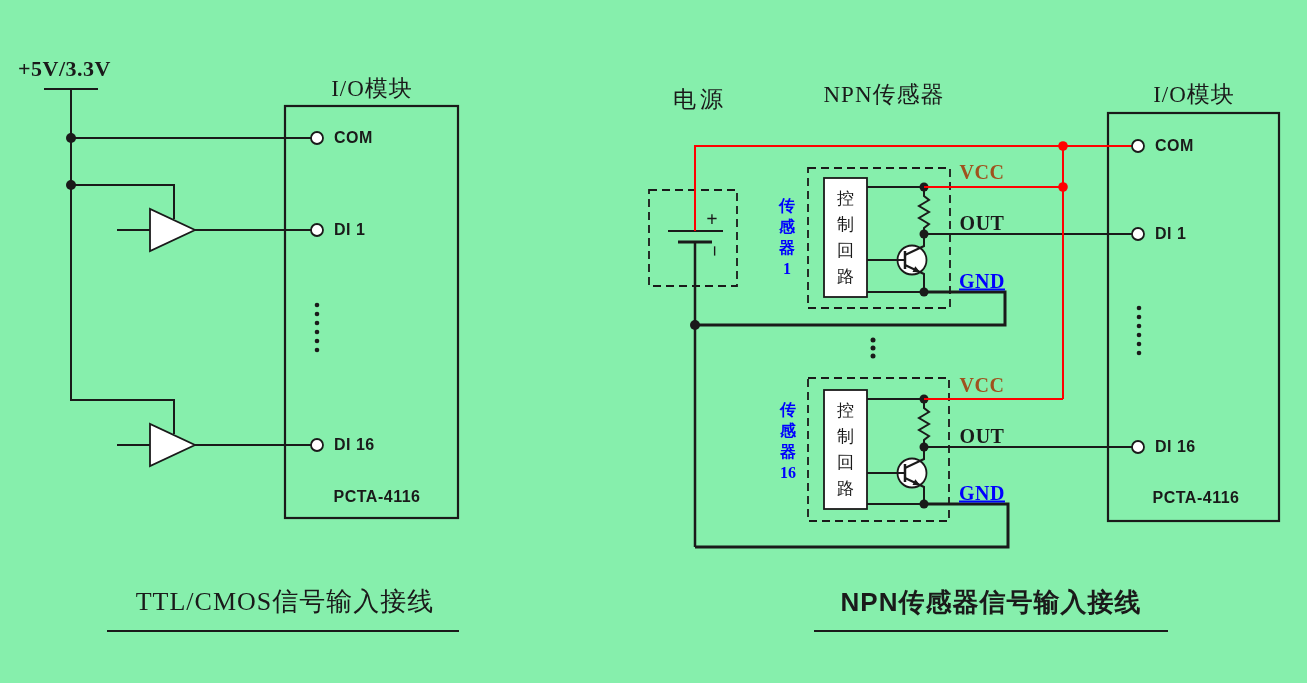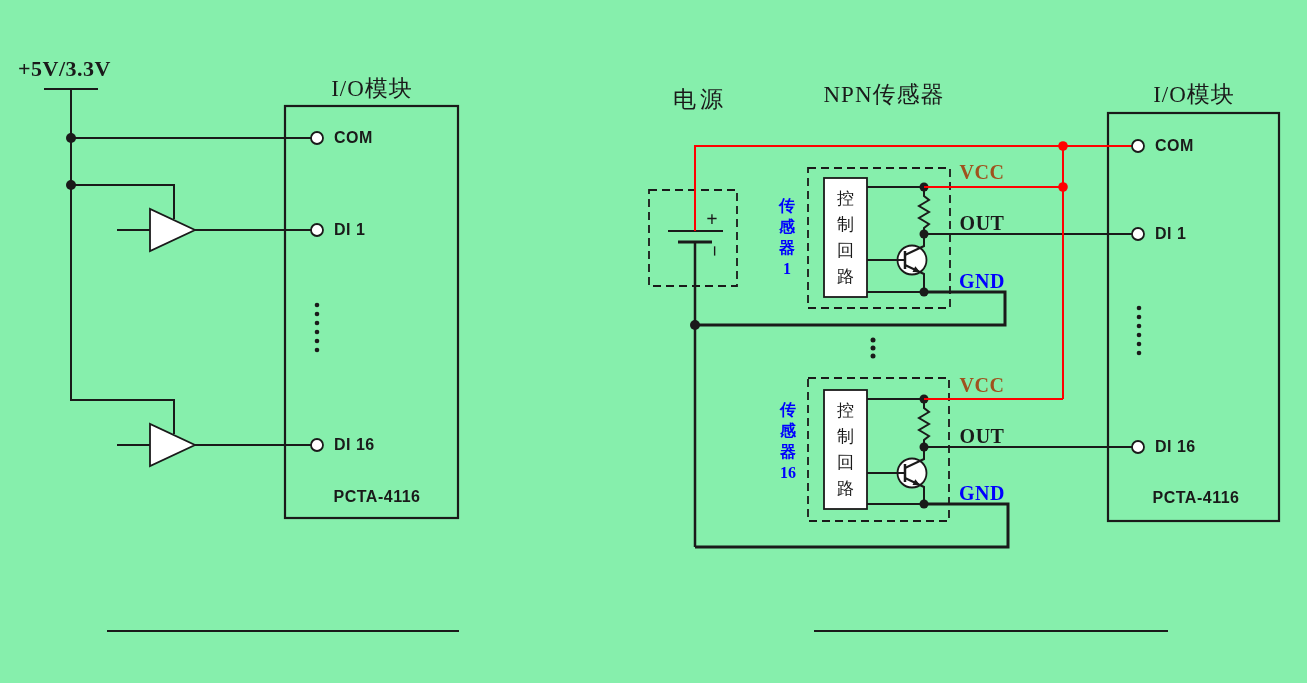--- a/index.html
+++ b/index.html
@@ -9,21 +9,21 @@
   .lbl{position:absolute;color:#1a1a1a;white-space:pre-line;line-height:1.15;}
   .center{transform:translate(-50%,-50%);text-align:center;}
   .vmid{transform:translateY(-50%);}
   .serif{font-family:"Liberation Serif","DejaVu Serif",serif;}
   .sans{font-family:"Liberation Sans","DejaVu Sans",sans-serif;}
   .hdr{font-size:23px;letter-spacing:1px;}
   .supply{font-size:22px;font-weight:600;letter-spacing:0.5px;}
   .term{font-size:16px;font-weight:700;letter-spacing:0.5px;font-family:"Liberation Sans","DejaVu Sans",sans-serif;}
   .pin{font-size:20px;font-weight:600;letter-spacing:0.5px;}
   .pin-vcc{color:#a0521e;}
-  .pin-gnd{color:#0000ff;}
+  .pin-gnd{color:#0000ff;text-decoration:underline;}
   .blue{color:#0000ff;}
   .vtext{text-align:center;line-height:21px;font-size:16px;font-weight:600;}
   .ctext{text-align:center;line-height:26px;font-size:17px;}
   .cap-serif{font-size:26px;letter-spacing:1px;}
   .cap-sans{font-size:26px;font-weight:600;letter-spacing:1px;}
   .batt-sign{font-size:20px;font-weight:700;}
   .rot90{transform:translate(-50%,-50%) rotate(90deg);}
 </style>
 </head>
 <body>
@@ -146,20 +146,21 @@
       <line x1="814" y1="631" x2="1168" y2="631"></line>
     </g>
   </svg>
 
   <div class="lbl serif supply" style="left:18px;top:56px;">+5V/3.3V</div>
   <div class="lbl serif hdr center" style="left:372px;top:89px;">I/O模块</div>
   <div class="lbl term vmid" style="left:334px;top:138px;">COM</div>
   <div class="lbl term vmid" style="left:334px;top:230px;">DI 1</div>
   <div class="lbl term vmid" style="left:334px;top:445px;">DI 16</div>
   <div class="lbl term center" style="left:377px;top:497px;">PCTA-4116</div>
+  <div class="lbl serif cap-serif center" style="left:285px;top:602px;">TTL/CMOS信号输入接线</div>
 
   <div class="lbl serif hdr center" style="left:700px;top:100px;letter-spacing:4px;">电源</div>
   <div class="lbl serif hdr center" style="left:884px;top:95px;">NPN传感器</div>
   <div class="lbl serif batt-sign center" style="left:712px;top:219px;">+</div>
   <div class="lbl serif batt-sign rot90" style="left:714px;top:251px;">−</div>
 
   <div class="lbl serif vtext blue center" style="left:787px;top:237px;">传
 感
 器
 1</div>
@@ -181,14 +182,15 @@
 路</div>
   <div class="lbl serif pin pin-vcc center" style="left:982px;top:385px;">VCC</div>
   <div class="lbl serif pin center" style="left:982px;top:436px;">OUT</div>
   <div class="lbl serif pin pin-gnd center" style="left:982px;top:493px;">GND</div>
 
   <div class="lbl serif hdr center" style="left:1194px;top:95px;">I/O模块</div>
   <div class="lbl term vmid" style="left:1155px;top:146px;">COM</div>
   <div class="lbl term vmid" style="left:1155px;top:234px;">DI 1</div>
   <div class="lbl term vmid" style="left:1155px;top:447px;">DI 16</div>
   <div class="lbl term center" style="left:1196px;top:498px;">PCTA-4116</div>
+  <div class="lbl sans cap-sans center" style="left:991px;top:603px;">NPN传感器信号输入接线</div>
 
 </div>
 
 </body></html>

